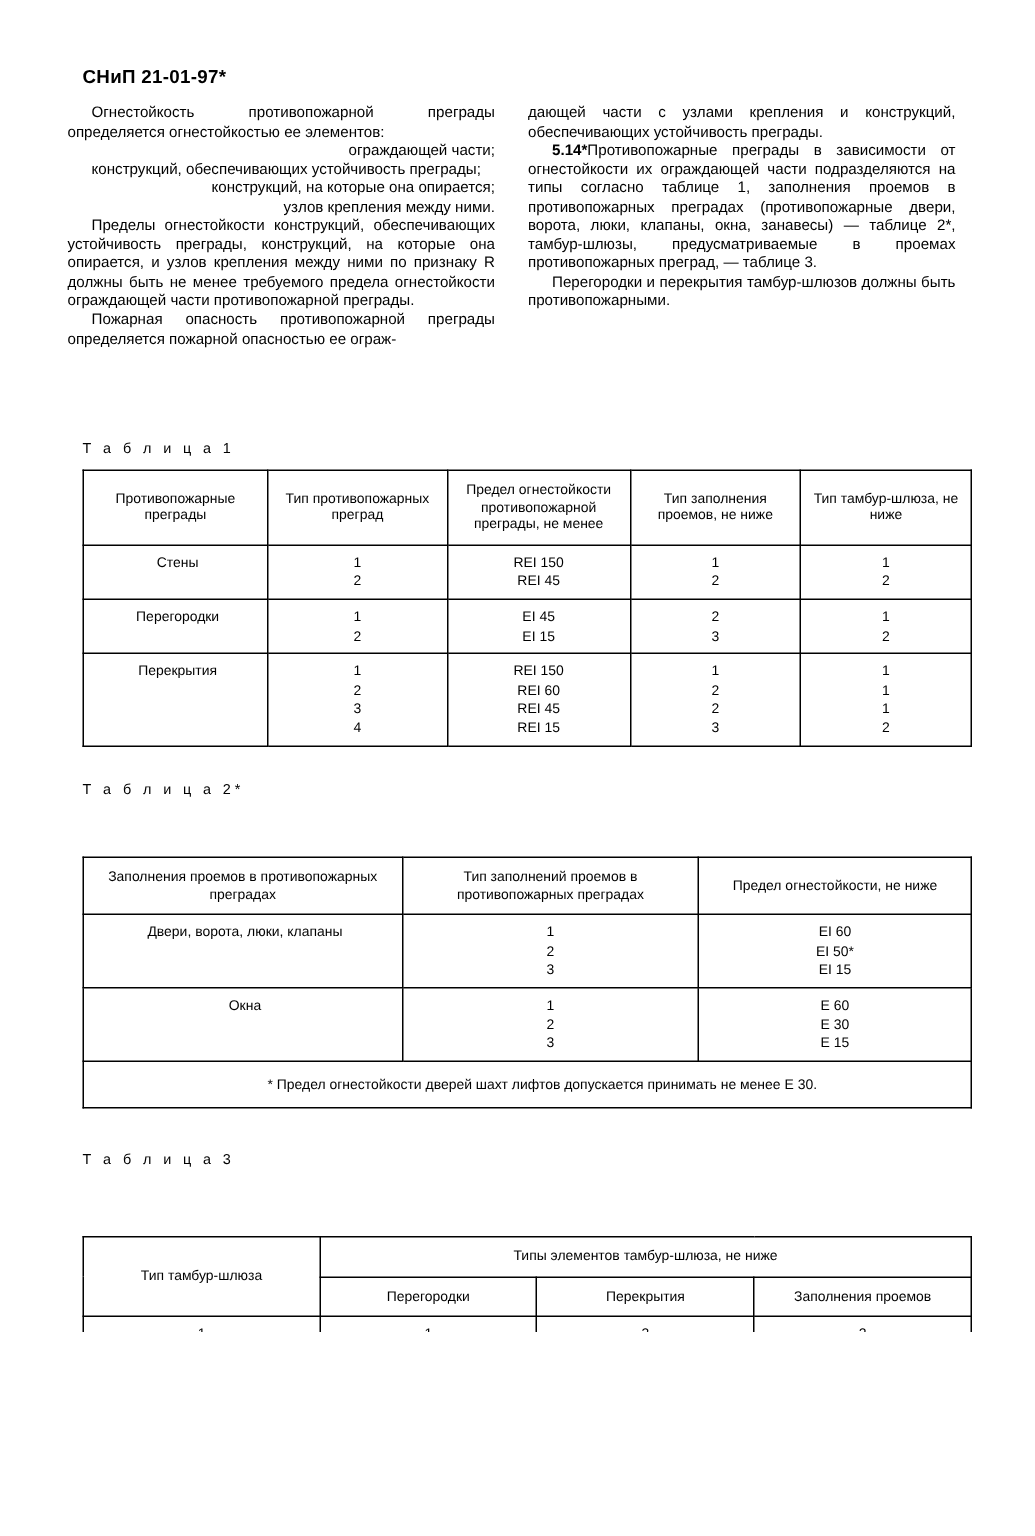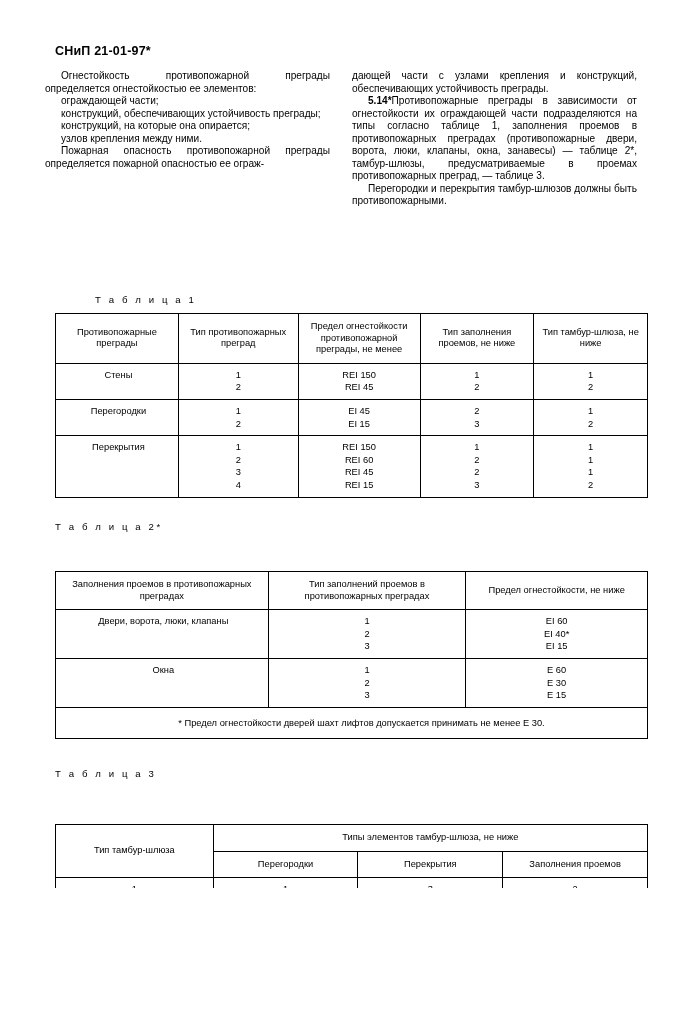--- a/index.html
+++ b/index.html
@@ -50,21 +50,21 @@
   .col p {
     margin: 0;
   }
   .col p.ind {
     text-indent: 16px;
   }
   .col p.noind {
     text-indent: 0;
   }
   .col .lastline-left {
-    text-align: left;
+    text-align: right;
   }
   .bold {
     font-weight: bold;
   }
 
   
   .tbl-caption {
     position: absolute;
     font-size: 9.6px;
     letter-spacing: 2.6px;
@@ -136,32 +136,33 @@
   <div class="doc-title">СНиП 21-01-97*</div>
 
   <div class="columns">
 
     <div class="col">
       <p class="ind">Огнестойкость противопожарной преграды определяется огнестойкостью ее элементов:</p>
       <p class="ind lastline-left">ограждающей части;</p>
       <p class="ind">конструкций, обеспечивающих устойчивость преграды;</p>
       <p class="ind lastline-left">конструкций, на которые она опирается;</p>
       <p class="ind lastline-left">узлов крепления между ними.</p>
+      <p class="ind">Пределы огнестойкости конструкций, обеспечивающих устойчивость преграды, конструкций, на которые она опирается, и узлов крепления между ними по признаку R должны быть не менее требуемого предела огнестойкости ограждающей части противопожарной преграды.</p>
       <p class="ind">Пожарная опасность противопожарной преграды определяется пожарной опасностью ее ограж-</p>
     </div>
 
     <div class="col">
       <p class="noind">дающей части с узлами крепления и конструкций, обеспечивающих устойчивость преграды.</p>
       <p class="ind"><span class="bold">5.14*</span><span>Противопожарные преграды в зависимости от огнестойкости их ограждающей части подразделяются на типы согласно таблице 1, заполнения проемов в противопожарных преградах (противопожарные двери, ворота, люки, клапаны, окна, занавесы) — таблице 2*, тамбур-шлюзы, предусматриваемые в проемах противопожарных преград, — таблице 3.</span></p>
       <p class="ind">Перегородки и перекрытия тамбур-шлюзов должны быть противопожарными.</p>
     </div>
 
   </div>
 
-  <div class="tbl-caption" style="left:55px; top:294px;margin-left:40px;">Т а б л и ц а  1</div>
+  <div class="tbl-caption" style="left:55px; top:294px;">Т а б л и ц а  1</div>
 
   <table class="grid" style="left:55px; top:313px; width:593px;">
     <colgroup>
       <col style="width:123px">
       <col style="width:120px">
       <col style="width:122px">
       <col style="width:114px">
       <col style="width:114px">
     </colgroup>
     <thead>
@@ -287,21 +288,21 @@
         <td class="ccell">
           <span class="stack">
             <span>1</span>
             <span>2</span>
             <span>3</span>
           </span>
         </td>
         <td class="ccell">
           <span class="stack">
             <span>EI 60</span>
-            <span>EI 40*</span>
+            <span>EI 50*</span>
             <span>EI 15</span>
           </span>
         </td>
       </tr>
       <tr>
         <td class="lcell">Окна</td>
         <td class="ccell">
           <span class="stack">
             <span>1</span>
             <span>2</span>

